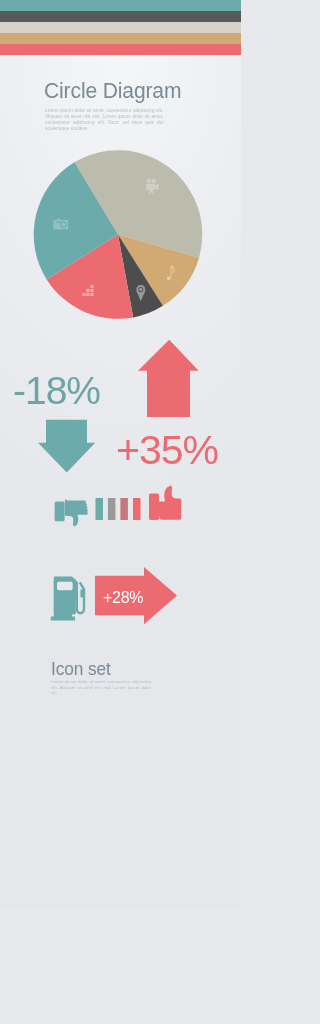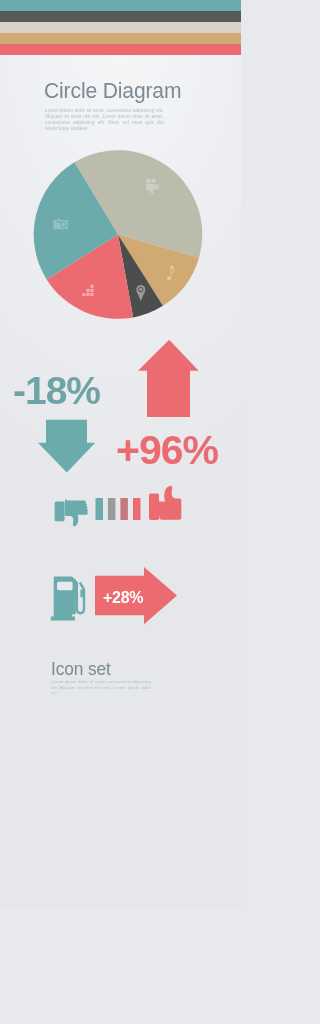--- a/index.html
+++ b/index.html
@@ -16,21 +16,21 @@
   .b-tan  {top:33px; height:11px; background:#d1a972;}
   .b-red  {top:44px; height:11px; background:#ec6b70;}
 
   .h1{position:absolute;left:43.5px;top:79.5px;font-size:22.3px;color:#7b8a94;
       letter-spacing:-0.15px;font-weight:400;white-space:nowrap;line-height:22.3px;
       transform:scaleX(0.945);transform-origin:0 0;}
   .pie{position:absolute;left:0;top:140px;}
   .arrows{position:absolute;left:0;top:330px;}
   .thumbs{position:absolute;left:0;top:480px;}
   .fuel{position:absolute;left:0;top:550px;}
-  .pct{position:absolute;font-weight:bold;white-space:nowrap;}
+  .pct{position:absolute;font-weight:normal;white-space:nowrap;}
   .pct-dn{left:13px;top:369px;font-size:39px;color:#6fa4a6;letter-spacing:-1px;}
   .pct-up{left:116px;top:427px;font-size:41px;color:#ec6b70;letter-spacing:-1px;}
   .pct-fuel{left:103px;top:589px;font-size:16px;color:#ffffff;letter-spacing:-0.3px;}
   .h2{position:absolute;left:51px;top:660px;font-size:18.2px;color:#7b8a94;
       letter-spacing:-0.1px;font-weight:400;white-space:nowrap;line-height:18.2px;
       transform:scaleX(0.95);transform-origin:0 0;}
   .body2{position:absolute;left:51px;top:679px;width:100px;font-size:4.4px;
       line-height:5.6px;color:#b5bfc6;text-align:justify;}
   .shelf{position:absolute;left:0;width:241px;height:1px;}
   .body1{position:absolute;left:45px;top:107.6px;width:118.5px;font-size:4.8px;
@@ -109,21 +109,21 @@
   <svg class="arrows" width="241" height="160" viewBox="0 0 241 160">
     <g transform="translate(0,-330)">
 
       <path fill="#ec6b70" d="M169.2 339.8 L198.6 370.8 L190.0 370.8 L190.0 417.0 L147.0 417.0 L147.0 370.8 L138.0 370.8 Z"></path>
 
       <path fill="#6cabac" d="M66.8 472.6 L38.0 442.7 L46.0 442.7 L46.0 419.8 L87.0 419.8 L87.0 442.7 L95.2 442.7 Z"></path>
     </g>
   </svg>
 
   <div class="pct pct-dn">-18%</div>
-  <div class="pct pct-up">+96%</div>
+  <div class="pct pct-up">+35%</div>
 
   <div class="shelf shelf2"></div>
   <svg class="thumbs" width="241" height="60" viewBox="0 0 241 60">
     <g transform="translate(0,-480)">
       <path fill="#6cabac" d="M56.2 501.5h6.8a1.6 1.6 0 0 1 1.6 1.6v16.6a1.6 1.6 0 0 1-1.6 1.6h-6.8a1.6 1.6 0 0 1-1.6-1.6v-16.6a1.6 1.6 0 0 1 1.6-1.6z"></path>
       <path fill="#6cabac" d="M66.4 500.6h17.3c1.2 0 2.3.5 2.3 1.5 0 .9-.6 1.2-.6 1.2s1.5.2 1.5 1.4c0 1.1-.9 1.4-.9 1.4s1.5.2 1.5 1.4c0 1.1-1 1.4-1 1.4s1.4.2 1.4 1.4-1.1 1.5-1.1 1.5 1 .3 1 1.4c0 1-.9 1.5-2.1 1.5h-8.1c0 0 .7 2.3.7 4.4 0 2.5-.6 4.2-1.3 5.4-.6 1-1.6 1.7-2.5 1.7-1 0-1.6-.7-1.6-1.9 0-1.3.4-2.4.4-4.2 0-2.7-1.4-4-3.9-4h-2.9a1.6 1.6 0 0 1-1.6-1.6v-13.9a1.6 1.6 0 0 1 1.6-1.6z"></path>
       <rect x="95.5" y="498" width="7.5" height="22" fill="#6cabac"></rect>
       <rect x="107.9" y="498" width="7.5" height="22" fill="#9a9a9a"></rect>
       <rect x="120.4" y="498" width="7.5" height="22" fill="#c4797f"></rect>
       <rect x="133.0" y="498" width="7.5" height="22" fill="#ec6b70"></rect>

